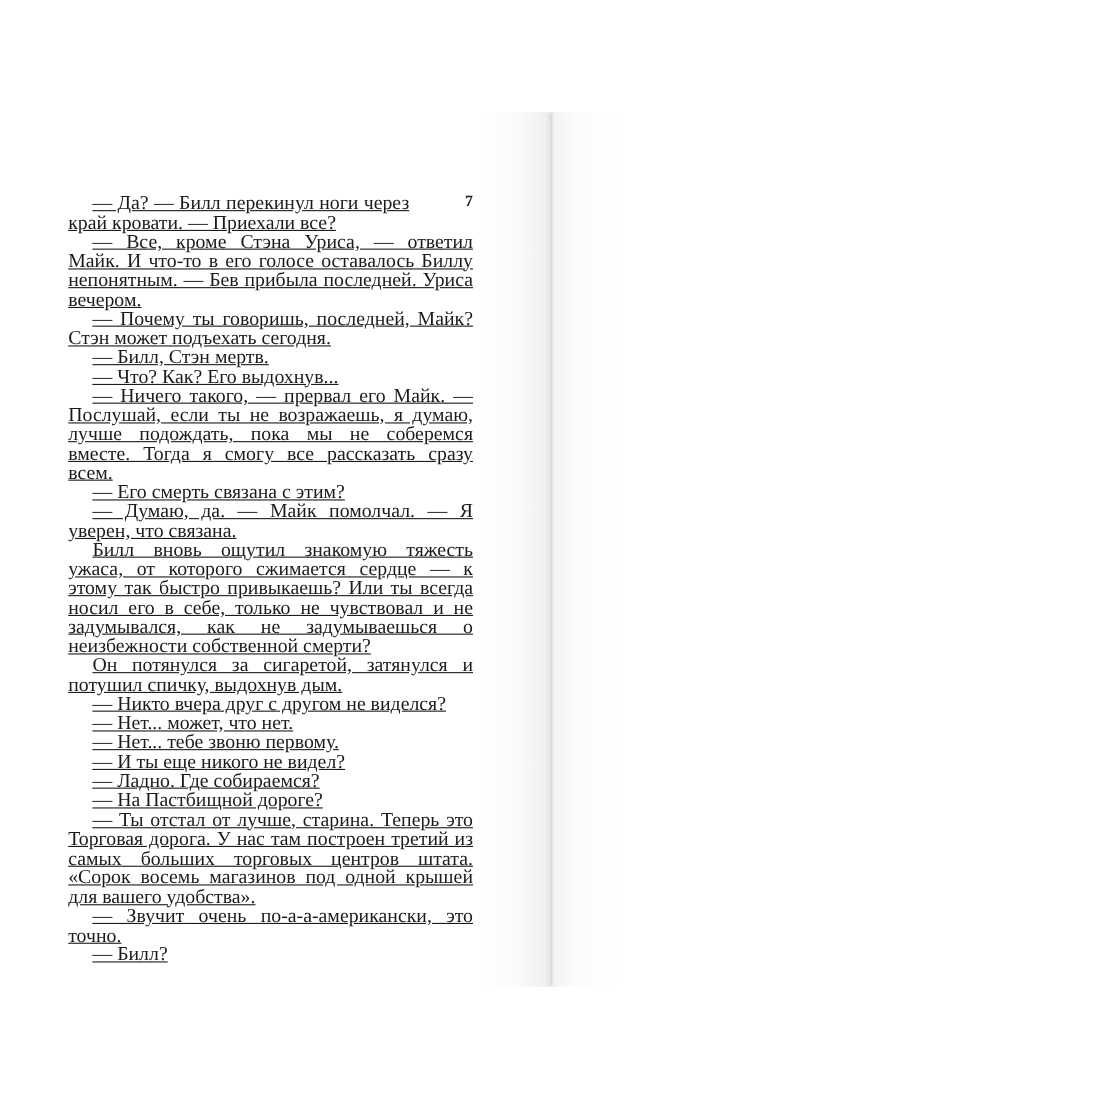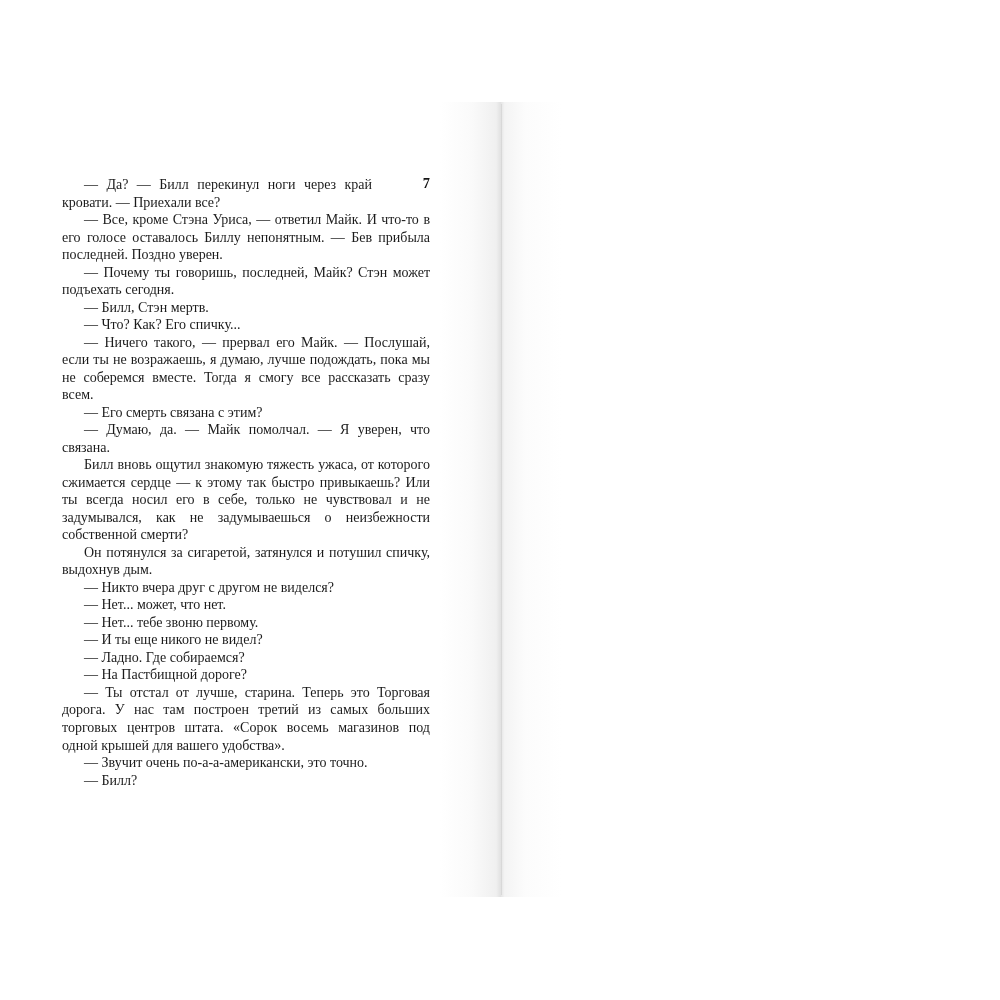--- a/index.html
+++ b/index.html
@@ -50,26 +50,27 @@
     position: absolute;
     top: 0;
     height: 1000px;
   }
   .page.left  { left: 0;   width: 500px; }
   .page.right { left: 500px; width: 500px; }
 
   .textblock {
     position: absolute;
     top: 176px;
-    font-size: 14px;
+    font-size: 18px;
     line-height: 17.52px;
     color: #1b1b1b;
     text-align: justify;
     text-justify: inter-word;
     hyphens: manual;
+    text-decoration: underline;
     -webkit-font-smoothing: antialiased;
   }
   .left  .textblock { left: 62px;  width: 368px; }
 
   .textblock p {
     margin: 0;
     text-indent: 22px;
   }
 
   
@@ -93,24 +94,24 @@
 </head>
 <body>
 
 <div id="stage">
 
   <div class="page left">
     <div class="folio left-folio">7</div>
     <div class="textblock">
       <span class="firstline-shim"></span>
       <p>— Да? — Билл перекинул ноги через край кровати. — Приехали все?</p>
-      <p>— Все, кроме Стэна Уриса, — ответил Майк. И что-то в его голосе оставалось Биллу непонятным. — Бев прибыла последней. Поздно уверен.</p>
+      <p>— Все, кроме Стэна Уриса, — ответил Майк. И что-то в его голосе оставалось Биллу непонятным. — Бев прибыла последней. Уриса вечером.</p>
       <p>— Почему ты говоришь, последней, Майк? Стэн может подъехать сегодня.</p>
       <p>— Билл, Стэн мертв.</p>
-      <p>— Что? Как? Его спичку...</p>
+      <p>— Что? Как? Его выдохнув...</p>
       <p>— Ничего такого, — прервал его Майк. — Послушай, если ты не возражаешь, я думаю, лучше подождать, пока мы не соберемся вместе. Тогда я смогу все рассказать сразу всем.</p>
       <p>— Его смерть связана с этим?</p>
       <p>— Думаю, да. — Майк помолчал. — Я уверен, что связана.</p>
       <p>Билл вновь ощутил знакомую тяжесть ужаса, от которого сжимается сердце — к этому так быстро привыкаешь? Или ты всегда носил его в себе, только не чувствовал и не задумывался, как не задумываешься о неизбежности собственной смерти?</p>
       <p>Он потянулся за сигаретой, затянулся и потушил спичку, выдохнув дым.</p>
       <p>— Никто вчера друг с другом не виделся?</p>
       <p>— Нет... может, что нет.</p>
       <p>— Нет... тебе звоню первому.</p>
       <p>— И ты еще никого не видел?</p>
       <p>— Ладно. Где собираемся?</p>

